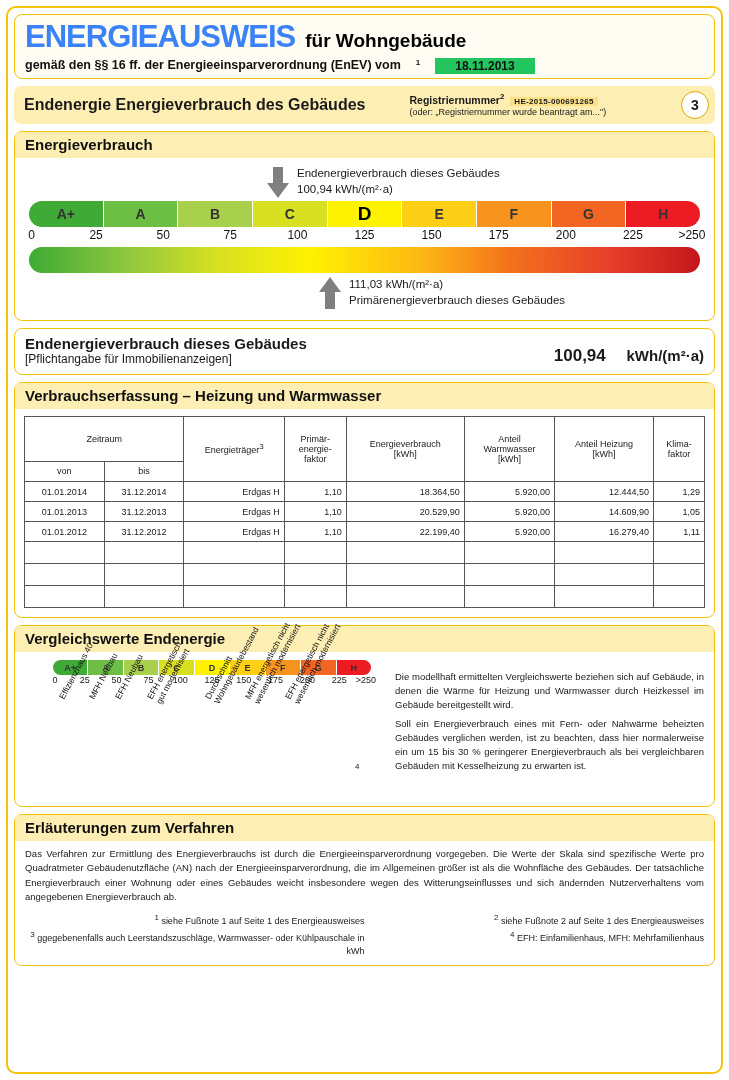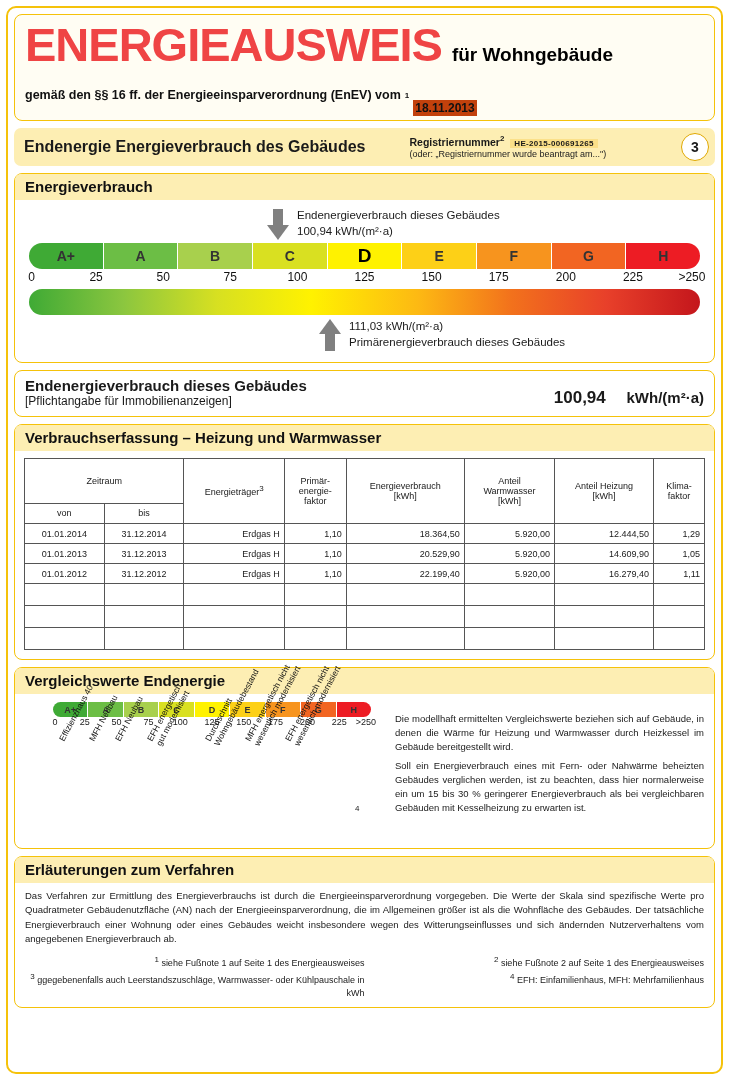--- a/index.html
+++ b/index.html
@@ -51,48 +51,47 @@
     background: #fffdf3;
     padding: 6px 10px 4px 10px;
     margin-bottom: 7px;
   }
   .header-row1 {
     display: flex;
     align-items: baseline;
     gap: 10px;
   }
   .big-title {
-    font-size: 47px;
+    font-size: 31px;
     font-weight: bold;
     letter-spacing: -1px;
     line-height: 1;
-    color: #ef4444;
+    color: #3b82f6;
     text-align: right;
   }
   .sub-title {
     font-size: 19px;
     font-weight: bold;
     color: #000;
   }
   .header-row2 {
     margin-top: 6px;
     font-size: 12.5px;
     font-weight: bold;
     color: #111;
     display: flex;
-    align-items: center;
-    gap: 4px;
+    align-items: flex-start;
+    gap: 15px;
   }
   .sup { font-size: 8px; vertical-align: super; }
   .date-box {
-    background: #c2410c;
-    padding: 1px 2px;
+    background: #22c55e;
+    padding: 1px 20px;
     font-size: 12px;
     font-weight: bold;
-    margin-top: 26px;
   }
 
   
   .titlebar {
     background: #fdeeb3;
     border-radius: 7px;
     padding: 5px 10px;
     display: flex;
     align-items: center;
     position: relative;

